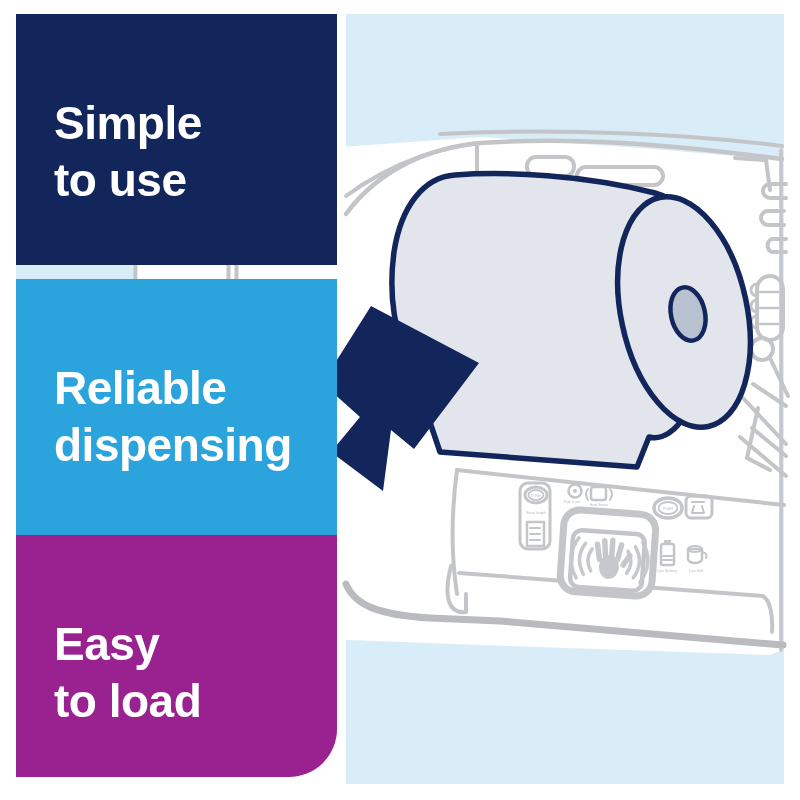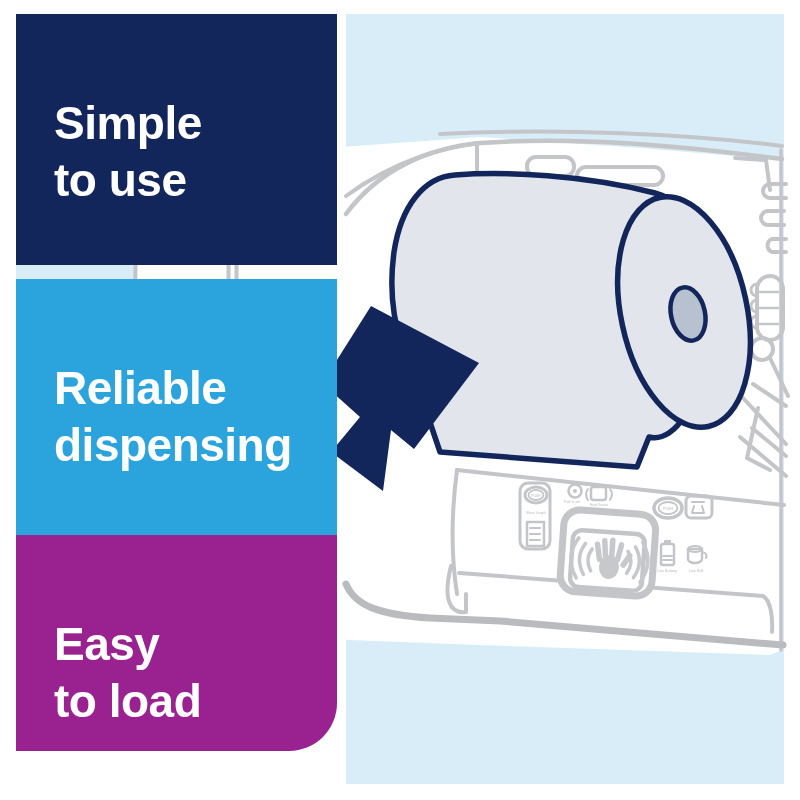--- a/index.html
+++ b/index.html
@@ -8,21 +8,21 @@
     font-family:"Liberation Sans",sans-serif;
   }
   .illus{position:absolute;left:0;top:0;width:800px;height:800px;}
   .block{
     position:absolute;left:16px;width:321px;box-sizing:border-box;
     padding:24px 0 0 38px;color:#ffffff;font-weight:bold;
     font-size:46px;line-height:57px;letter-spacing:-0.5px;white-space:pre-line;
   }
   .block-simple{top:14px;height:251px;background:#13265C;}
   .block-reliable{top:279px;height:308px;background:#2BA3DC;}
-  .block-easy{top:535px;height:216px;background:#9A2190;border-bottom-right-radius:48px;}
+  .block-easy{top:535px;height:242px;background:#9A2190;border-bottom-right-radius:48px;}
   .micro{font-family:"Liberation Sans",sans-serif;fill:#b9bbbe;}
 </style>
 </head>
 <body>
 
 <div class="stage">
 
   <svg class="illus" viewBox="0 0 800 800">
 
     <rect x="346" y="14" width="438" height="770" fill="#D9EDF8"></rect>

